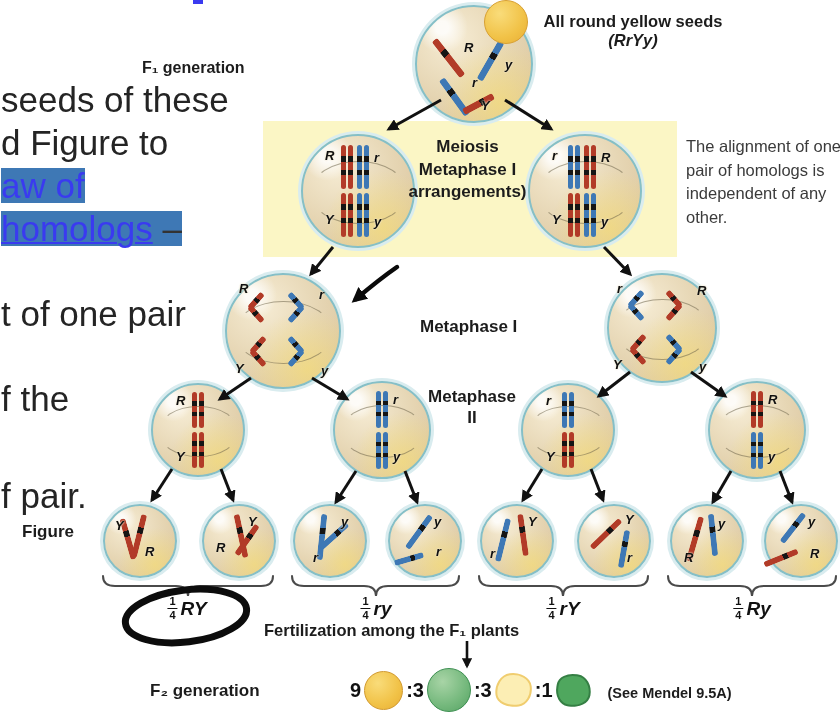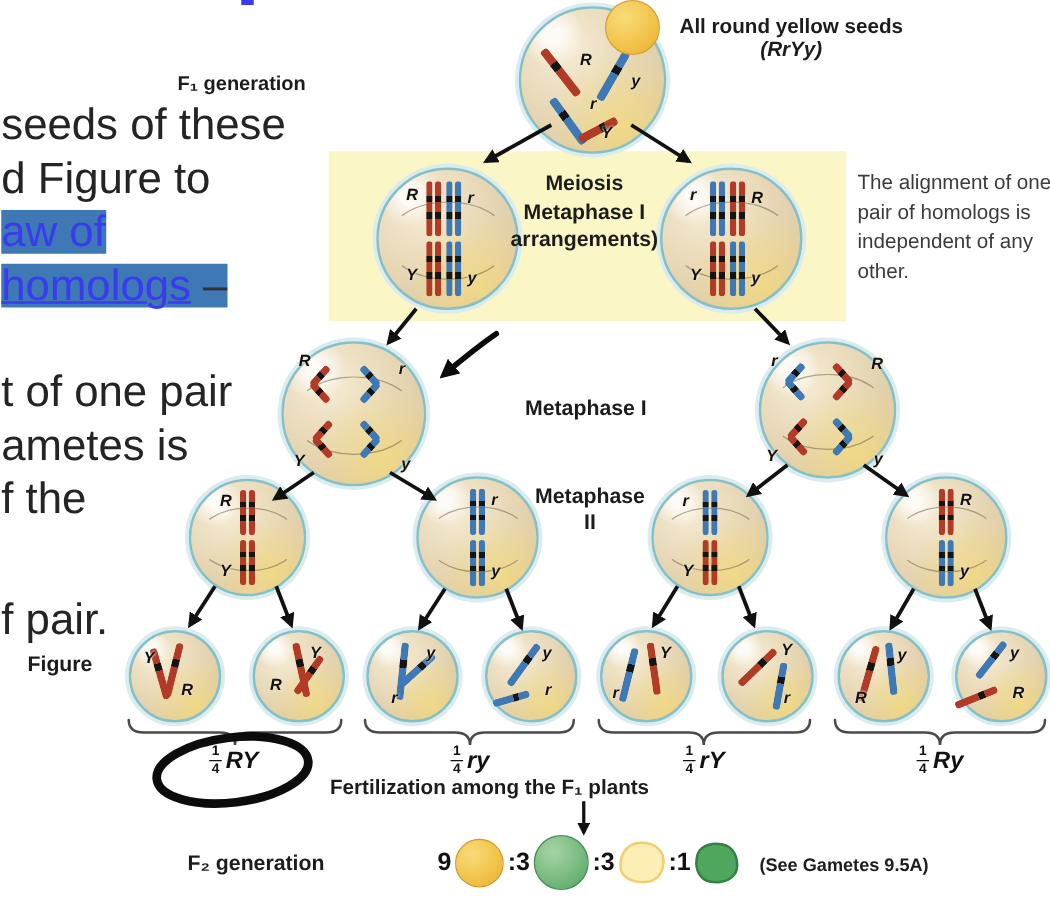--- a/index.html
+++ b/index.html
@@ -84,21 +84,20 @@
 
 <div id="stage">
 
   <div class="title-tick"></div>
 
   <div class="frag" style="top:82px">seeds of these</div>
   <div class="frag" style="top:125px">d Figure to</div>
   <div class="frag blue" style="top:168px">aw of</div>
   <div class="frag blue" style="top:211px"><span class="link-u">homologs</span><span class="dash"> –</span></div>
   <div class="frag" style="top:296px">t of one pair</div>
-  <div class="frag" style="top:339px">ametes is</div>
   <div class="frag" style="top:381px">f the</div>
   <div class="frag" style="top:478px">f pair.</div>
 
   <div class="figlabel" style="left:142px;top:59px;font-size:16px;">F₁ generation</div>
   <div class="figlabel" style="left:533px;top:12px;width:200px;text-align:center;font-size:16.5px;line-height:19px;">
     <div>All round yellow seeds</div>
     <div style="font-style:italic">(RrYy)</div>
   </div>
 
   <div class="band"></div>
@@ -363,21 +362,21 @@
 
   <div class="ratio-row">
     <span class="count">9</span>
     <span class="seed seed-yellow"></span>
     <span class="count">:3</span>
     <span class="seed seed-green"></span>
     <span class="count">:3</span>
     <span class="seed seed-pale"></span>
     <span class="count">:1</span>
     <span class="seed seed-wgreen"></span>
-    <span class="seefig">(See Gametes 9.5A)</span>
+    <span class="seefig">(See Mendel 9.5A)</span>
   </div>
 
   <svg class="overlay" width="840" height="718" viewBox="0 0 840 718">
     <defs>
       <marker id="ah" viewBox="0 0 8 8" refX="6" refY="4" markerWidth="4" markerHeight="4" orient="auto">
           <path d="M0,0 L8,4 L0,8 Z" fill="#111"></path>
         </marker>
       <marker id="hh" viewBox="0 0 8 8" refX="5" refY="4" markerWidth="3.4" markerHeight="3.4" orient="auto">
           <path d="M0,0 L8,4 L0,8 Z" fill="#0a0a0a"></path>
         </marker>

